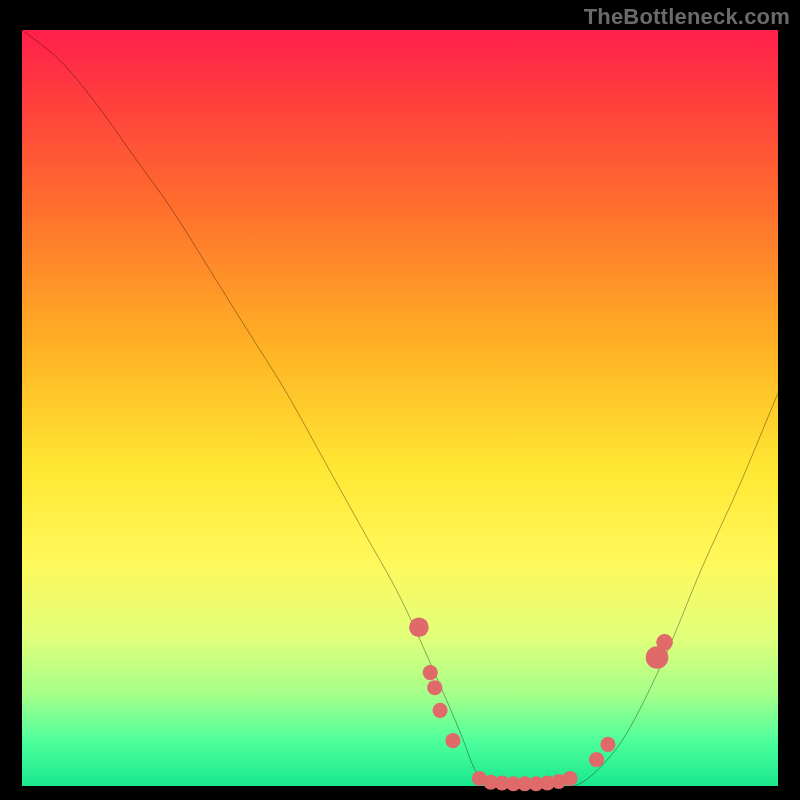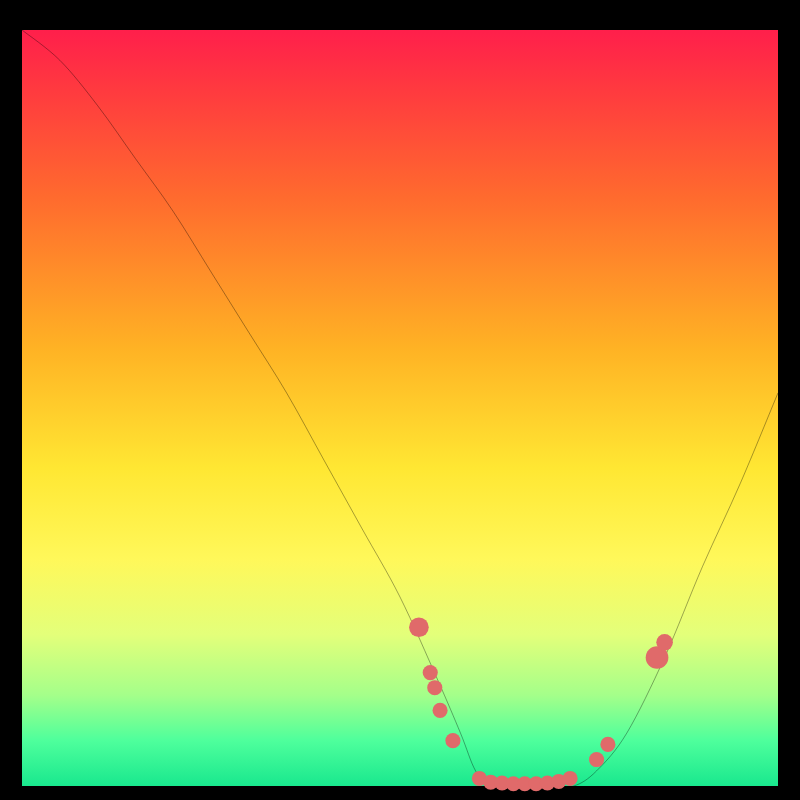--- a/index.html
+++ b/index.html
@@ -49,20 +49,21 @@
   }
   .marker {
     fill: #e06a6a;
     stroke: none;
   }
 </style>
 </head>
 <body>
 
 <div class="frame">
+  <div class="watermark">TheBottleneck.com</div>
   <div class="plot">
     <svg class="curve" viewBox="0 0 100 100" preserveAspectRatio="none">
       <path id="curve-path" fill="none" stroke="#000" stroke-width="0.35" vector-effect="non-scaling-stroke" d="M 0 0 C 0.8333333333333334 0.6666666666666666, 3.333333333333333 2.333333333333333, 5 4 C 6.666666666666667 5.666666666666667, 8.333333333333334 7.833333333333334, 10 10 C 11.666666666666666 12.166666666666666, 13.333333333333334 14.666666666666666, 15 17 C 16.666666666666668 19.333333333333332, 18.333333333333332 21.5, 20 24 C 21.666666666666668 26.5, 23.333333333333332 29.333333333333332, 25 32 C 26.666666666666668 34.666666666666664, 28.333333333333332 37.333333333333336, 30 40 C 31.666666666666668 42.666666666666664, 33.333333333333336 45.166666666666664, 35 48 C 36.666666666666664 50.833333333333336, 38.333333333333336 54, 40 57 C 41.666666666666664 60, 43.333333333333336 63, 45 66 C 46.666666666666664 69, 48.333333333333336 71.66666666666667, 50 75 C 51.666666666666664 78.33333333333333, 53.666666666666664 83, 55 86 C 56.333333333333336 89, 57.166666666666664 91, 58 93 C 58.833333333333336 95, 59.333333333333336 96.83333333333333, 60 98 C 60.666666666666664 99.16666666666667, 61.166666666666664 99.66666666666667, 62 100 C 62.833333333333336 100.33333333333333, 63.666666666666664 100, 65 100 C 66.33333333333333 100, 68.66666666666667 100, 70 100 C 71.33333333333333 100, 72 100.33333333333333, 73 100 C 74 99.66666666666667, 74.83333333333333 99.16666666666667, 76 98 C 77.16666666666667 96.83333333333333, 78.5 95.5, 80 93 C 81.5 90.5, 83.33333333333333 86.66666666666667, 85 83 C 86.66666666666667 79.33333333333333, 88.33333333333333 74.83333333333333, 90 71 C 91.66666666666667 67.16666666666667, 93.33333333333333 63.833333333333336, 95 60 C 96.66666666666667 56.166666666666664, 99.16666666666667 50, 100 48"></path>
       <g id="markers">
           <circle cx="52.5" cy="79" r="1.3" class="marker"></circle>
           <circle cx="54" cy="85" r="1" class="marker"></circle>
           <circle cx="54.6" cy="87" r="1" class="marker"></circle>
           <circle cx="55.3" cy="90" r="1" class="marker"></circle>
           <circle cx="57" cy="94" r="1" class="marker"></circle>
           <circle cx="60.5" cy="99" r="1" class="marker"></circle>

